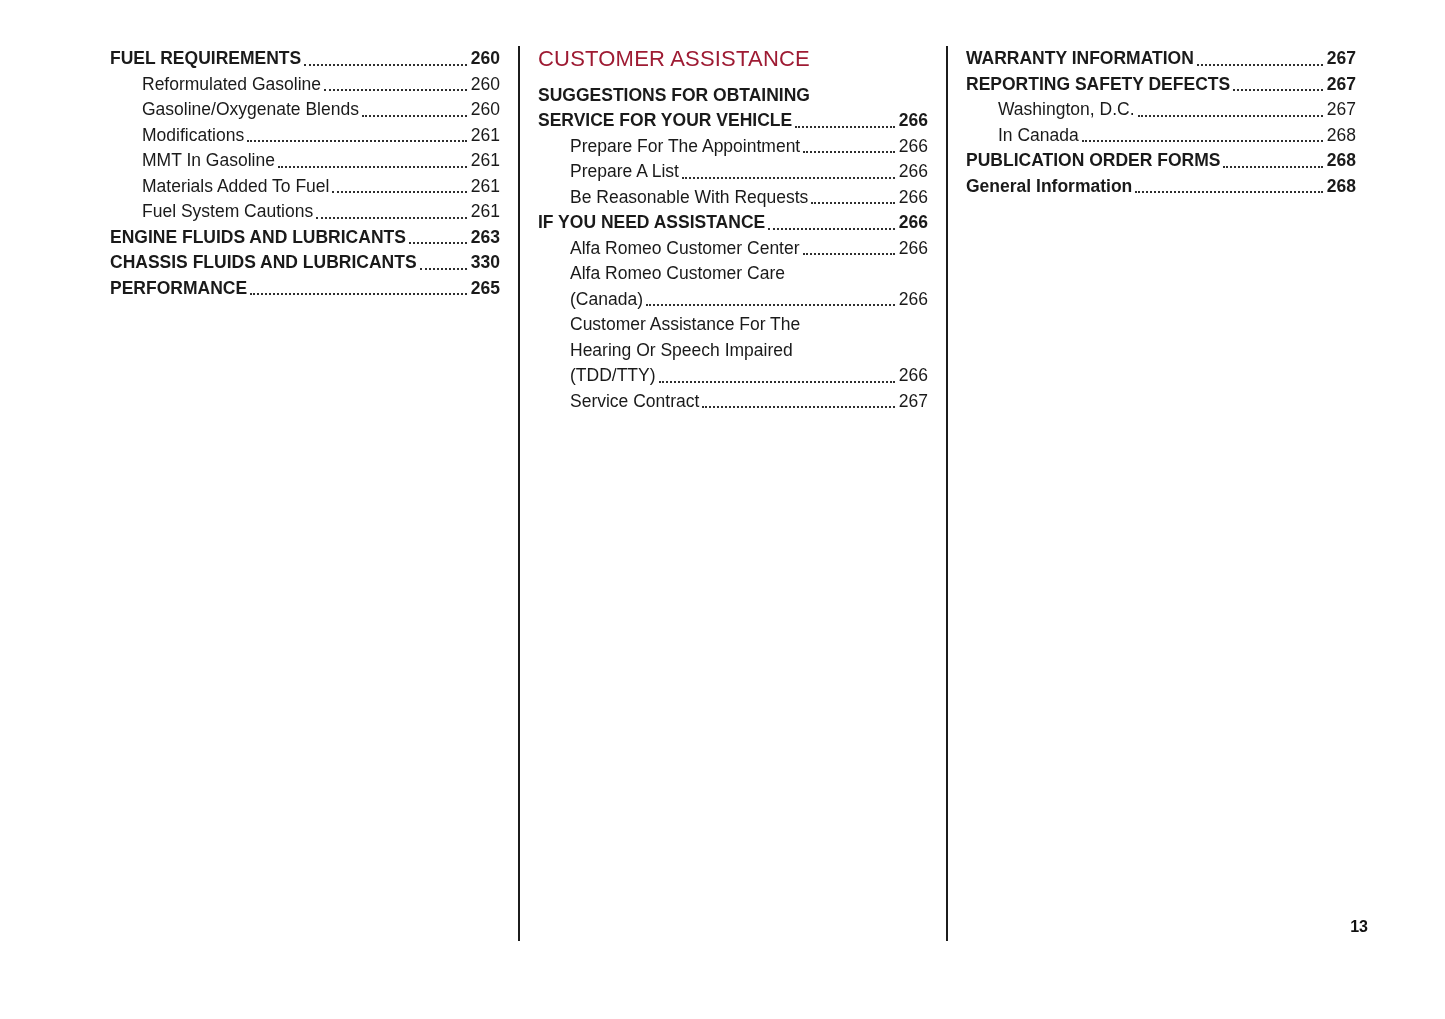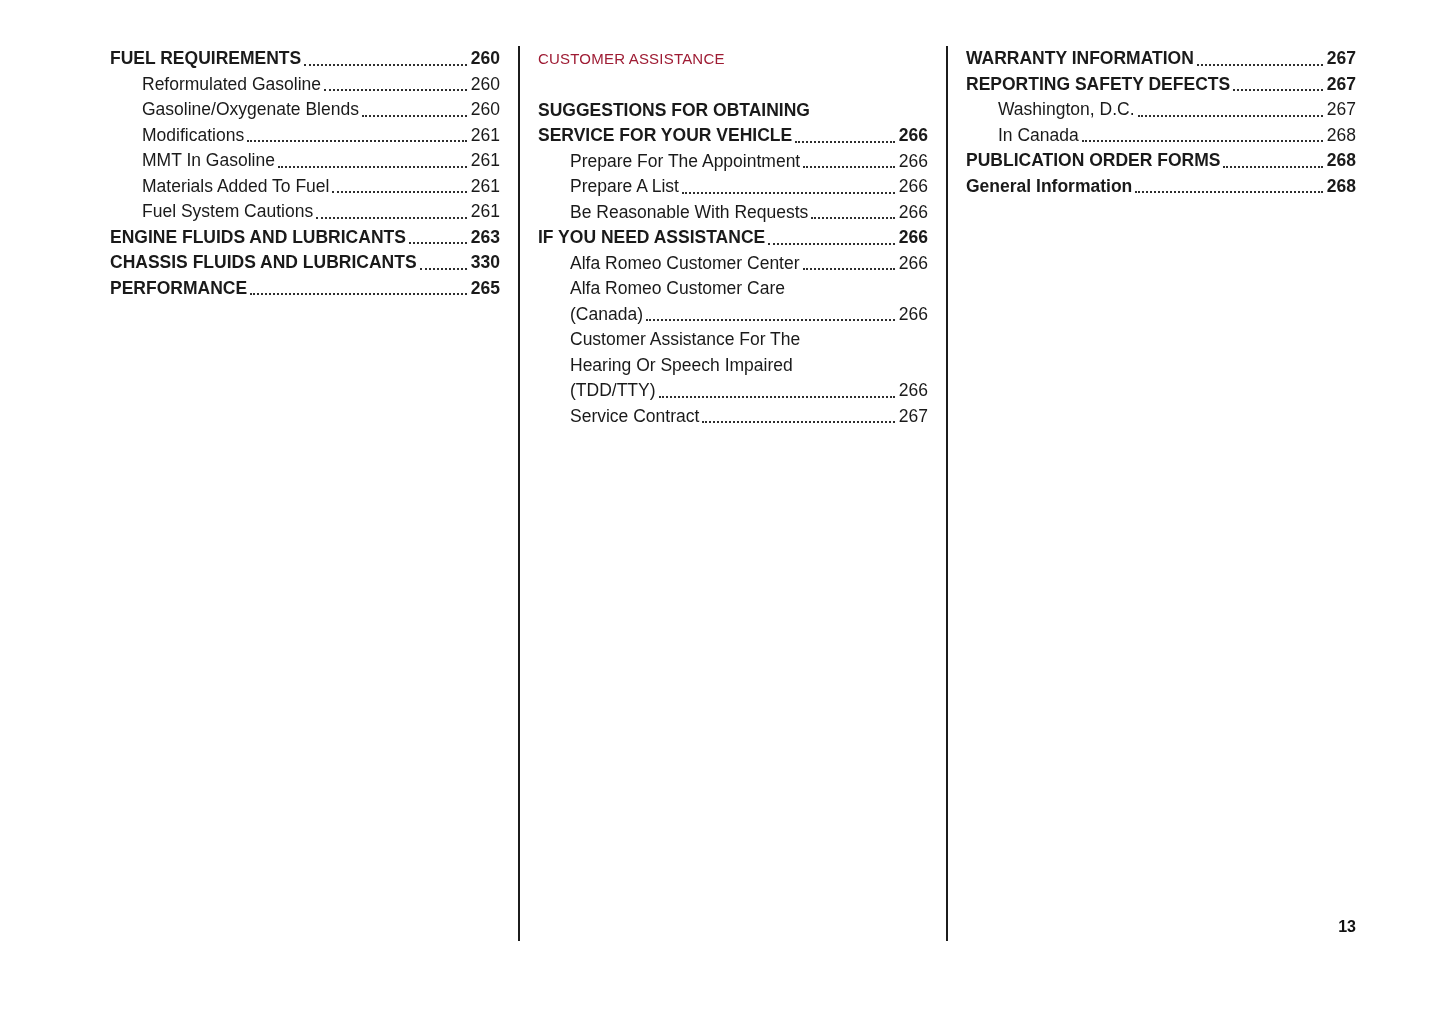--- a/index.html
+++ b/index.html
@@ -20,24 +20,24 @@
   }
   .column { width: 390px; flex: 0 0 390px; }
   .divider {
     width: 2px; height: 895px;
     background: #1c1c1c;
     margin: 0 18px;
     flex: 0 0 2px;
   }
 
   .col-heading {
-    font-size: 15px;
+    font-size: 22px;
     line-height: 25.5px;
     letter-spacing: 0.2px;
-    margin-bottom: 26px;
+    margin-bottom: 11px;
     white-space: nowrap;
   }
 
   .entry { font-size: 17.5px; line-height: 25.5px; }
   .entry.bold { font-weight: 700; }
   .entry.indent { padding-left: 32px; }
 
   .pre-line { white-space: nowrap; }
 
   .entry-line { display: flex; align-items: baseline; }
@@ -46,21 +46,21 @@
     flex: 1 1 auto;
     min-width: 14px;
     border-bottom: 2px dotted #2e2e2e;
     align-self: flex-end;
     margin: 0 4px 6px 3px;
   }
   .entry-page { white-space: nowrap; flex: 0 0 auto; }
 
   .page-number {
     position: absolute;
-    top: 918px; right: 89px;
+    top: 918px; right: 77px;
     font-size: 16px;
     font-weight: 700;
     color: #111;
   }
 </style>
 </head>
 <body>
 
 <div class="page">
   <div class="toc-wrap">

